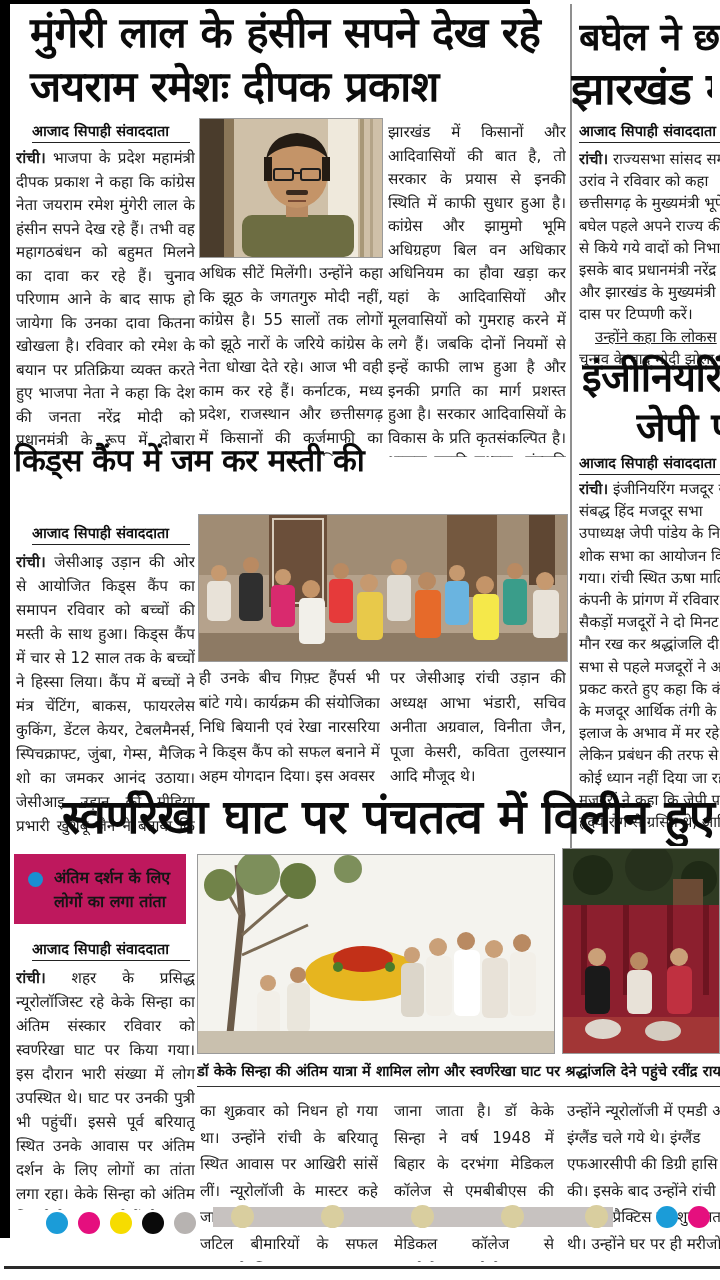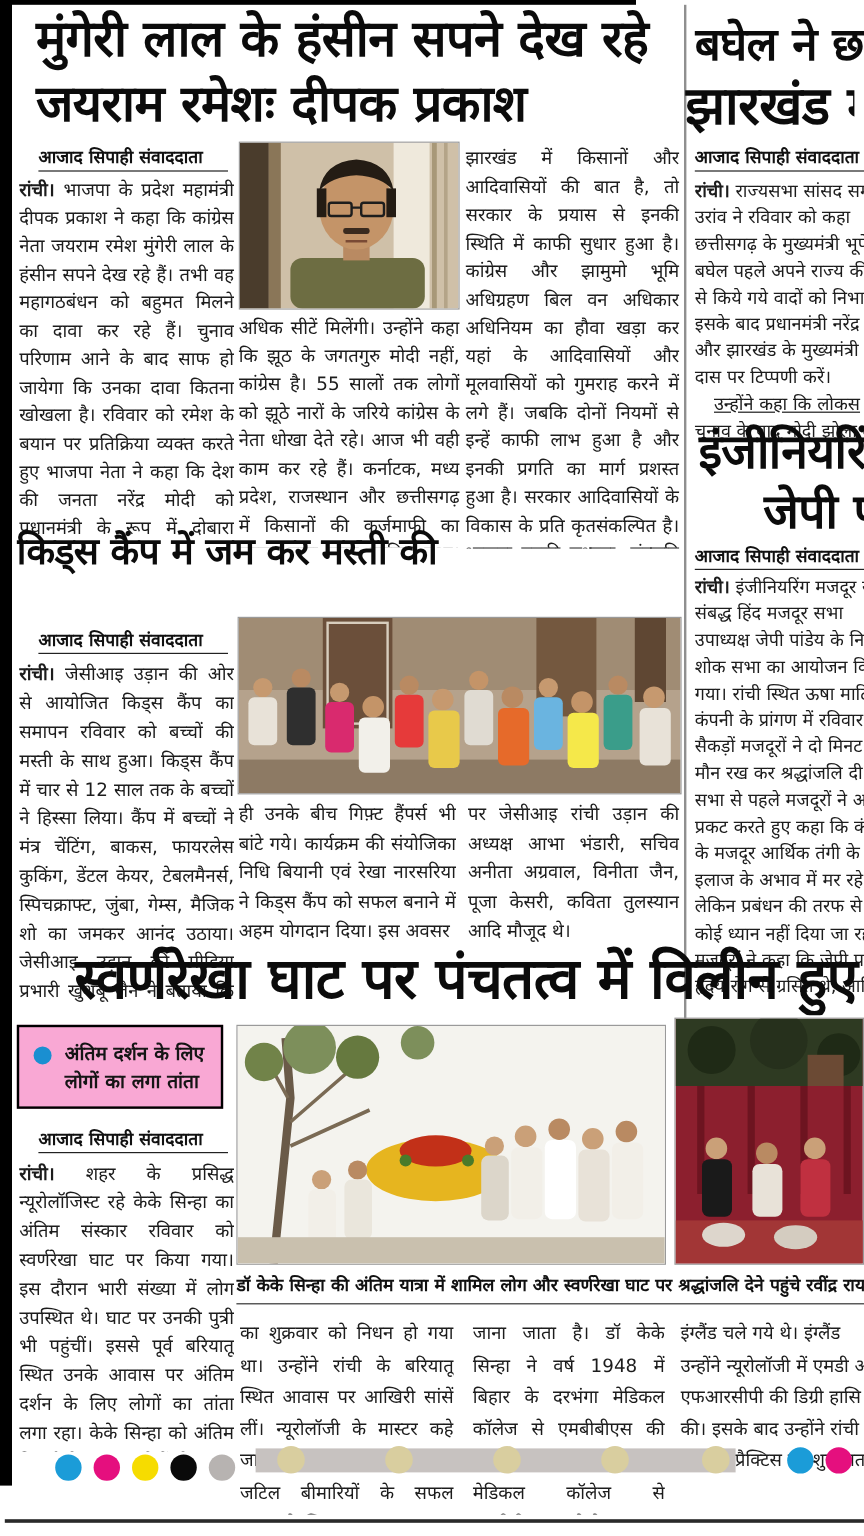--- a/index.html
+++ b/index.html
@@ -11,21 +11,21 @@
   .byline{font-weight:700;font-size:14.5px;text-align:left;color:#111;
           border-bottom:1.6px solid #222;padding-bottom:2px;}
   .body-text{font-size:15.3px;line-height:23.5px;text-align:justify;color:#1c1c1c;overflow:hidden;}
   .dateline{font-weight:700;}
   .line{white-space:nowrap;overflow:hidden;font-size:15px;line-height:22.2px;color:#1c1c1c;}
   .line.big-lh{line-height:26.5px;font-size:15.3px;}
   .indent{text-indent:16px;text-decoration:underline;}
   .photo{border:1px solid #9a9a9a;box-sizing:border-box;}
   .vrule{background:#8f8f8f;}
   .hrule{background:#2a2a2a;}
-  .subhead-box{border:2px solid #000000;box-sizing:border-box;background:#f9a8d4;}
+  .subhead-box{border:2px solid #be185d;box-sizing:border-box;background:#be185d;}
   .subhead-text{font-weight:700;font-size:16px;line-height:24px;color:#151515;}
   .dot{border-radius:50%;position:absolute;}
   .caption{font-weight:700;font-size:14.6px;color:#111;border-bottom:1.6px solid #333;
            padding-bottom:6px;}
   .blackstrip{background:#000;}
 </style>
 </head>
 <body>
 
 <div class="page">
@@ -253,25 +253,26 @@
 
   <div class="abs body-text" style="left:200px;top:1098px;width:178px;height:164px;line-height:26.5px;">
     <p style="margin:0;">का शुक्रवार को निधन हो गया था। उन्होंने रांची के बरियातू स्थित आवास पर आखिरी सांसें लीं। न्यूरोलॉजी के मास्टर कहे जाने वाले केके सिन्हा को कई जटिल बीमारियों के सफल इलाज के लिए</p>
   </div>
 
   <div class="abs body-text" style="left:394px;top:1098px;width:160px;height:164px;line-height:26.5px;">
     <p style="margin:0;">जाना जाता है। डॉ केके सिन्हा ने वर्ष 1948 में बिहार के दरभंगा मेडिकल कॉलेज से एमबीबीएस की पढ़ाई की थी। दरभंगा मेडिकल कॉलेज से एमबीबीएस करने के बाद वह</p>
   </div>
 
   <div class="abs" style="left:567px;top:1098px;width:153px;">
+    <div class="line big-lh">उन्होंने न्यूरोलॉजी में एमडी अ</div>
     <div class="line big-lh">इंग्लैंड चले गये थे। इंग्लैंड</div>
-    <div class="line big-lh">उन्होंने न्यूरोलॉजी में एमडी अ</div>
     <div class="line big-lh">एफआरसीपी की डिग्री हासि</div>
     <div class="line big-lh">की। इसके बाद उन्होंने रांची</div>
     <div class="line big-lh">रिम्स से प्रैक्टिस की शुरुआत</div>
+    <div class="line big-lh">थी। उन्होंने घर पर ही मरीजों</div>
   </div>
 
   <div class="dot" style="left:46px;top:1212px;width:22px;height:22px;background:#1b9cd8;"></div>
   <div class="dot" style="left:78px;top:1212px;width:22px;height:22px;background:#e50f7e;"></div>
   <div class="dot" style="left:110px;top:1212px;width:22px;height:22px;background:#f6dc00;"></div>
   <div class="dot" style="left:142px;top:1212px;width:22px;height:22px;background:#0a0a0a;"></div>
   <div class="dot" style="left:174px;top:1212px;width:22px;height:22px;background:#b7b3b1;"></div>
 
   <div class="abs" style="left:213px;top:1207px;width:400px;height:20px;background:#c7c2c0;">
     <div class="dot" style="left:18px;top:-2px;width:23px;height:23px;background:#d9ce9f;"></div>

